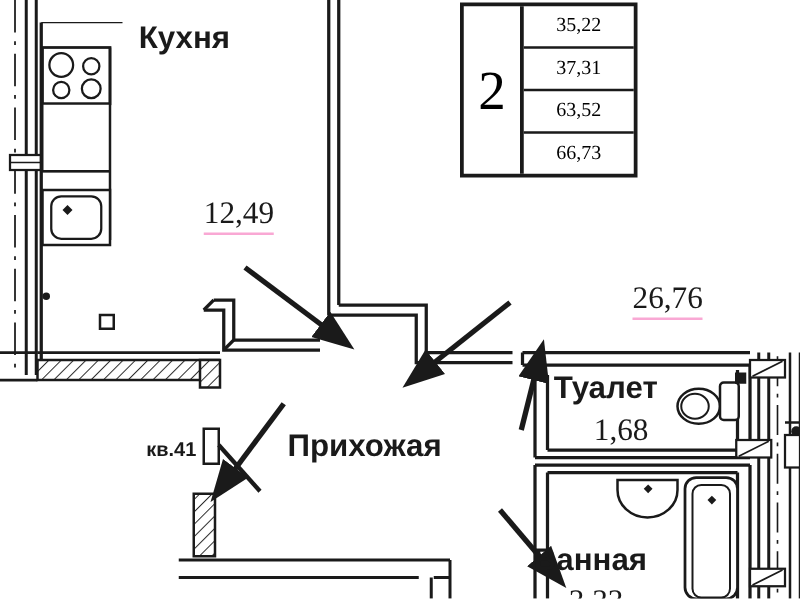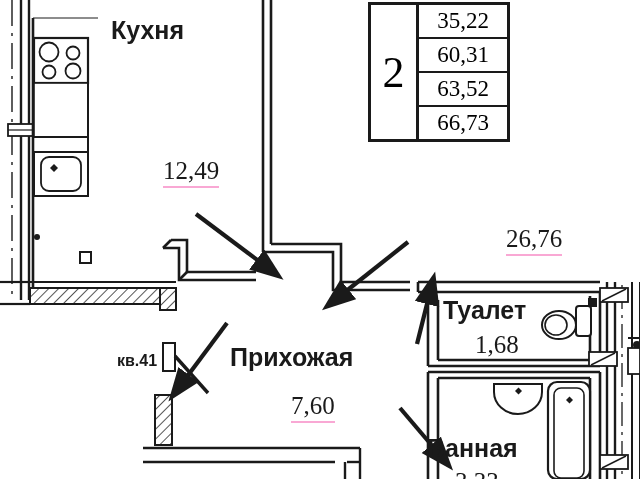--- a/index.html
+++ b/index.html
@@ -38,21 +38,21 @@
   }
   .area-num.underlined {
     border-bottom: 2px solid #f9a8d4;
     padding-bottom: 1px;
   }
   .kv-lbl {
     font-size: 16px;
     font-weight: 700;
   }
   .table-num {
-    font-size: 23px;
+    font-size: 16px;
     font-family: "Liberation Serif", serif;
     font-weight: 400;
   }
   .table-big {
     font-size: 44px;
     font-family: "Liberation Serif", serif;
     font-weight: 400;
   }
   #legend-table {
     position: absolute;
@@ -259,42 +259,41 @@
   </svg>
 
   <div class="lbl room-name" style="left:111px; top:16px;">Кухня</div>
 
   <div class="lbl area-num underlined" style="left:163px; top:157px;">12,49</div>
 
   <div class="lbl area-num underlined" style="left:506px; top:225px;">26,76</div>
 
   <div class="lbl room-name" style="left:230px; top:343px;">Прихожая</div>
 
-  <div class="lbl area-num underlined" style="left:291px; top:392px;">7,60</div>
 
   <div class="lbl room-name" style="left:443px; top:296px;">Туалет</div>
 
   <div class="lbl area-num" style="left:475px; top:331px;">1,68</div>
 
   <div class="lbl room-name" style="left:427px; top:434px;">Ванная</div>
 
   <div class="lbl area-num" style="left:455px; top:468px;">3,33</div>
 
   <div class="lbl kv-lbl" style="left:117px; top:352px;">кв.41</div>
 
   <div id="legend-table">
     <div id="legend-left">
       <span class="table-big">2</span>
     </div>
     <div id="legend-right">
       <div class="legend-cell">
         <span class="table-num">35,22</span>
       </div>
       <div class="legend-cell">
-        <span class="table-num">60,31</span>
+        <span class="table-num">37,31</span>
       </div>
       <div class="legend-cell">
         <span class="table-num">63,52</span>
       </div>
       <div class="legend-cell">
         <span class="table-num">66,73</span>
       </div>
     </div>
   </div>
 

